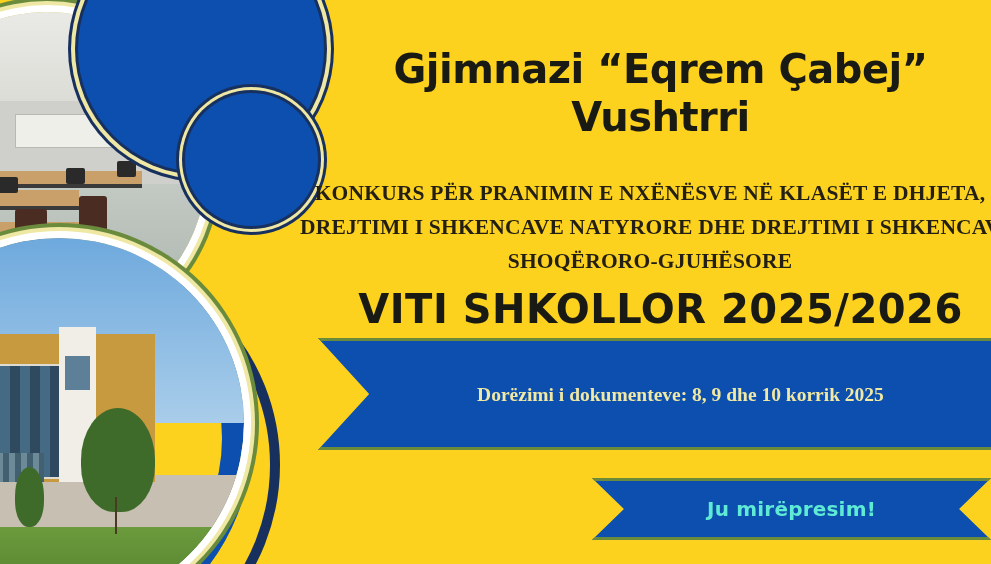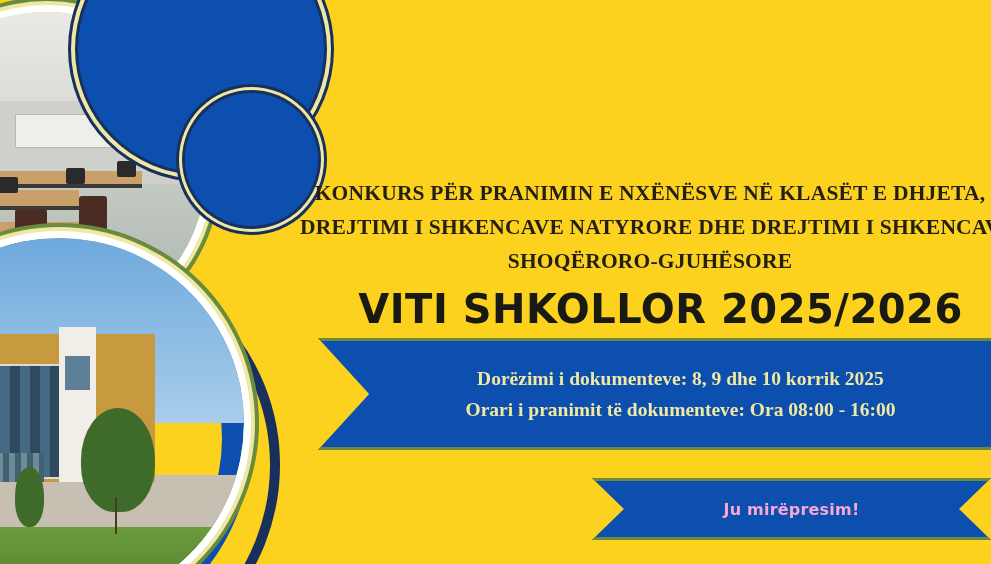--- a/index.html
+++ b/index.html
@@ -134,21 +134,21 @@
   .welcome{
     position:absolute;left:592px;top:478px;width:399px;height:62px;
     background:#0C4FAF;
     border-top:3px solid #6A8B3C;border-bottom:3px solid #6A8B3C;
     box-sizing:border-box;
     clip-path:polygon(0% 0%, 100% 0%, 92% 50%, 100% 100%, 0% 100%, 8% 50%);
     display:flex;justify-content:center;align-items:center;
   }
   .welcome span{
     font-family:"DejaVu Sans", sans-serif;
-    font-weight:bold;font-size:16px;color:#f9a8d4;letter-spacing:0.2px;
+    font-weight:bold;font-size:20px;color:#5eead4;letter-spacing:0.2px;
   }
 </style>
 </head>
 <body>
 
 <div id="poster">
 
   <div class="deco ring-top"></div>
   <div class="deco ring-bot-2"></div>
   <div class="deco ring-bot"></div>
@@ -188,31 +188,34 @@
       <div class="bld-win"></div>
       <div class="door"></div>
       <div class="tree t1"></div>
       <div class="trunk tr1"></div>
 
       <div class="tree t3"></div>
 
     </div>
   </div>
 
+  <div class="title-wrap">
+    <div class="title-line">Gjimnazi “Eqrem Çabej”</div>
+    <div class="title-line">Vushtrri</div>
+  </div>
 
   <div class="subtitle-wrap">
     <div class="sub-line">KONKURS PËR PRANIMIN E NXËNËSVE NË KLASËT E DHJETA,</div>
     <div class="sub-line">DREJTIMI I SHKENCAVE NATYRORE DHE DREJTIMI I SHKENCAVE</div>
     <div class="sub-line">SHOQËRORO-GJUHËSORE</div>
   </div>
 
   <div class="year">VITI SHKOLLOR 2025/2026</div>
 
   <div class="date-banner">
     <div class="date-line">Dorëzimi i dokumenteve: 8, 9 dhe 10 korrik 2025</div>
-    <div class="date-line">Orari i pranimit të dokumenteve: Ora 08:00 - 16:00</div>
   </div>
 
   <div class="welcome">
     <span>Ju mirëpresim!</span>
   </div>
 
 </div>
 
 </body></html>

